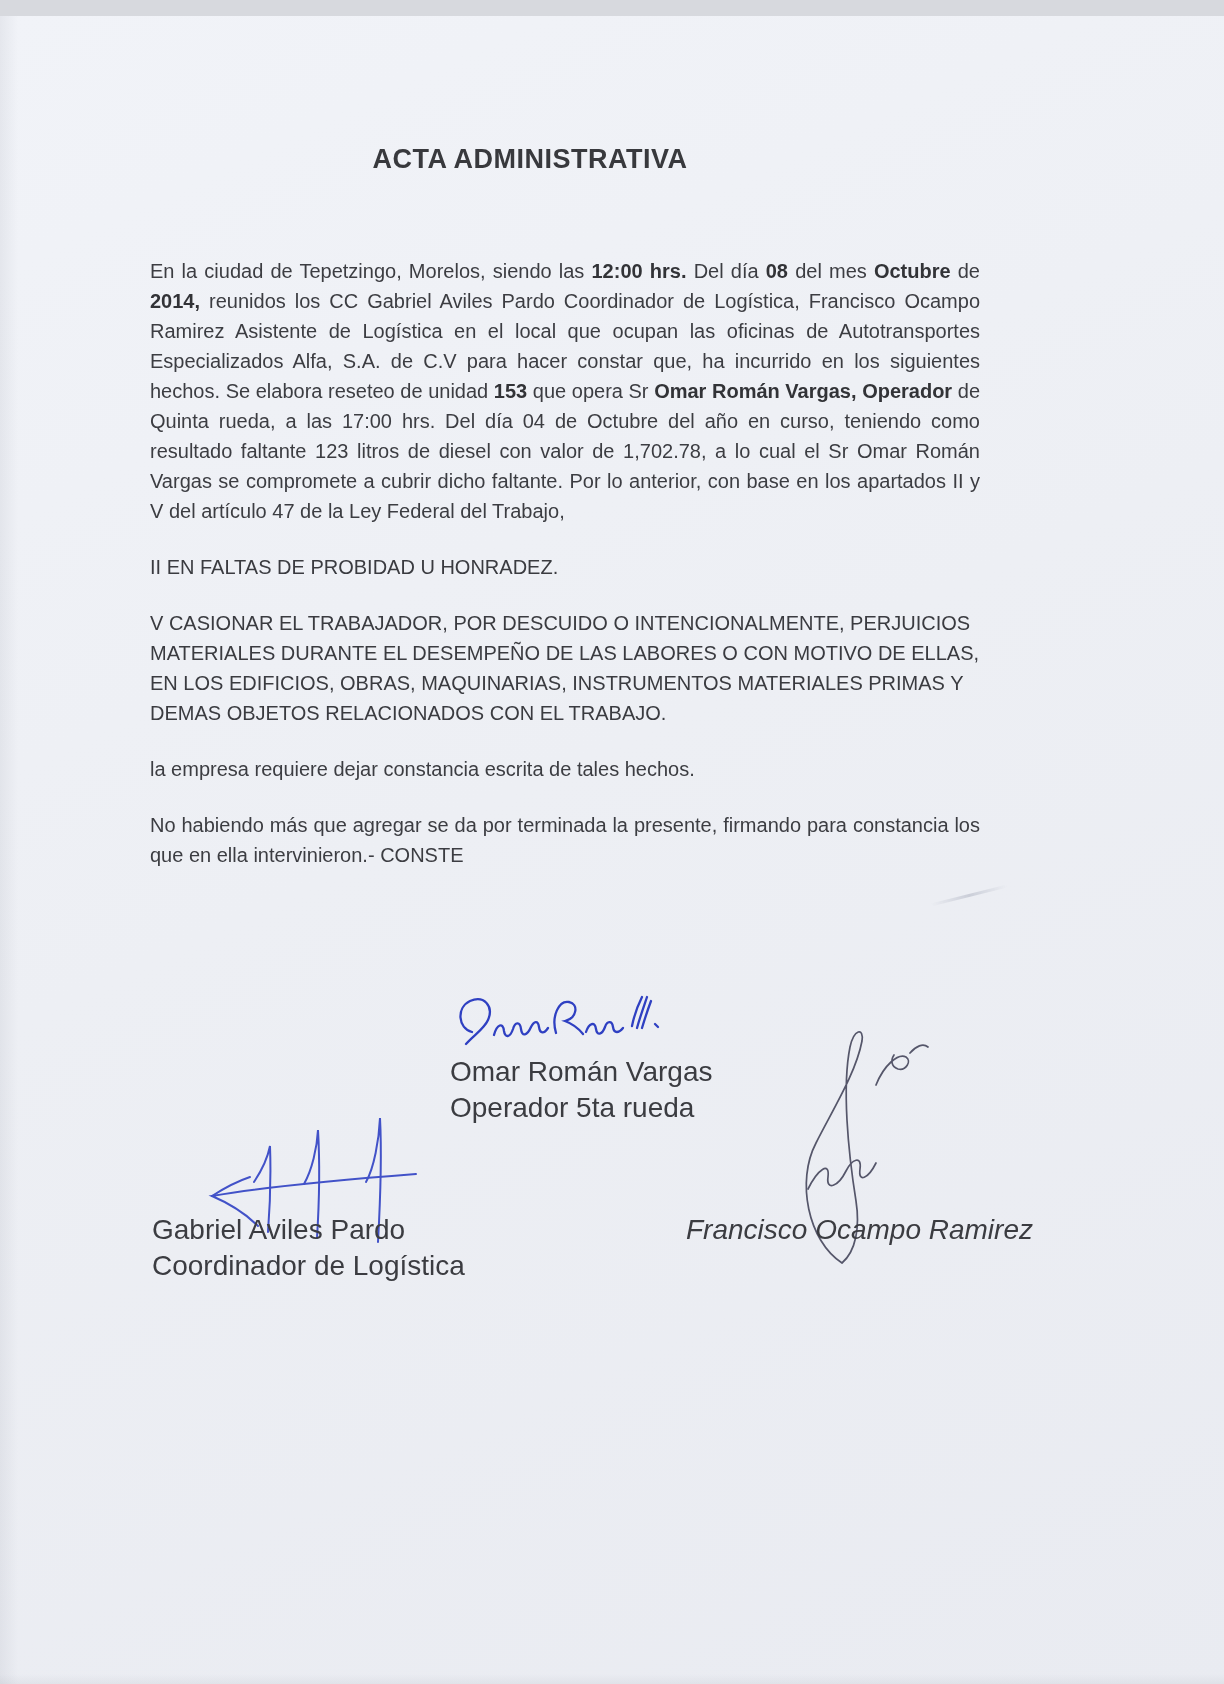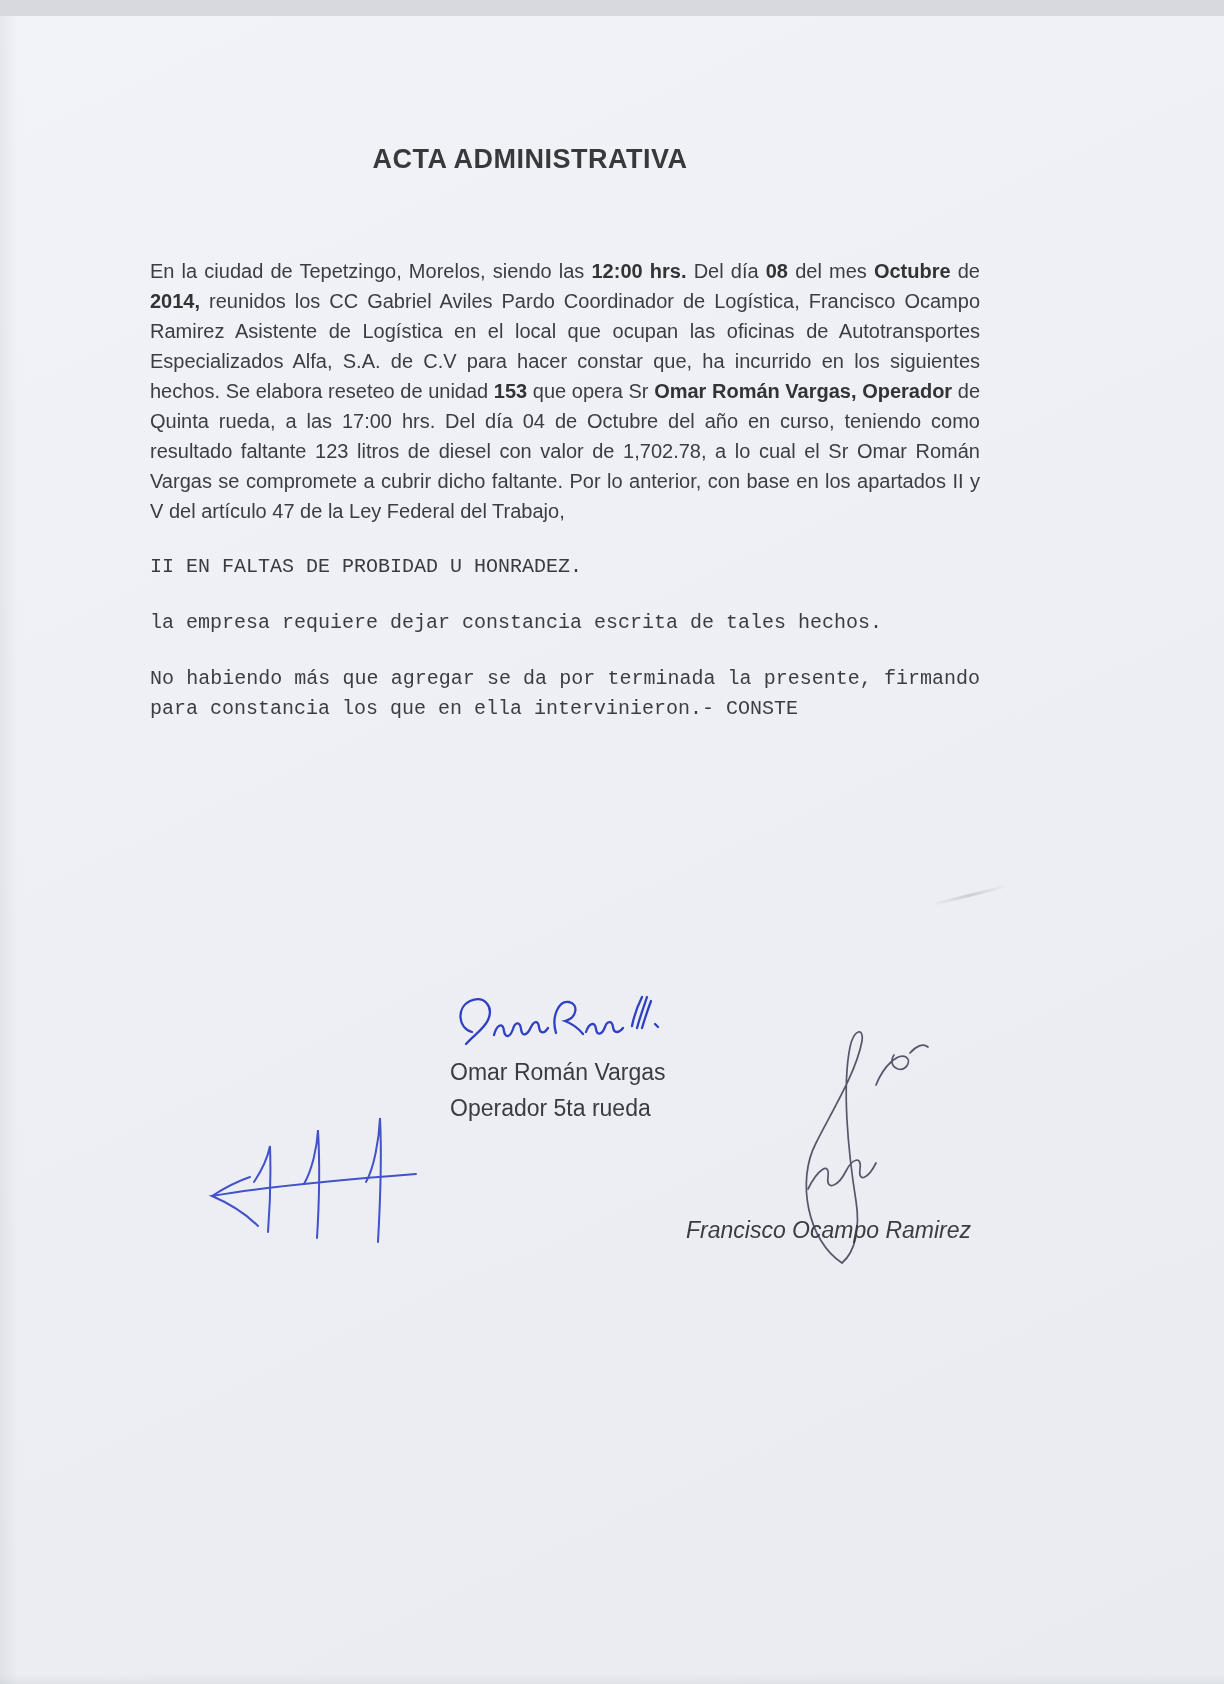--- a/index.html
+++ b/index.html
@@ -32,26 +32,26 @@
     color:#38393d;
   }
   .bodytext{
     position:absolute;left:150px;top:240px;width:830px;
   }
   .para{
     margin:0;
     font-size:20px;line-height:30px;color:#3c3d42;
     text-align:justify;
   }
-  .para + .para{margin-top:26px;font-family:Liberation Mono, monospace;}
+  .para + .para{margin-top:26px;}
   .para.upper{
     font-size:20px;text-align:left;color:#3a3b40;
   }
   .b{font-weight:bold;color:#323337;}
-  .sigblock{position:absolute;font-size:23px;color:#3b3c41;line-height:36px;}
+  .sigblock{position:absolute;font-size:28px;color:#3b3c41;line-height:36px;}
   .sigblock div{white-space:nowrap;}
   .ink{position:absolute;pointer-events:none;}
   .crease{
     position:absolute;left:930px;top:878px;width:78px;height:3px;
     background:linear-gradient(to right,rgba(140,146,165,0),rgba(140,146,165,0.35),rgba(140,146,165,0));
     transform:rotate(-14deg);
     filter:blur(0.6px);
   }
 </style>
 </head>
@@ -60,20 +60,21 @@
 <div class="page">
 
   <div class="title">ACTA ADMINISTRATIVA</div>
 
   <div class="bodytext">
 
     <p class="para"><span>En la ciudad de Tepetzingo, Morelos,  siendo  las </span><span class="b">12:00 hrs.</span><span> Del día  </span><span class="b">08</span><span>  del mes </span><span class="b">Octubre</span><span> de </span><span class="b">2014,</span><span> reunidos los CC Gabriel Aviles Pardo Coordinador de Logística,  Francisco Ocampo Ramirez Asistente de Logística en el local que ocupan las oficinas de Autotransportes Especializados Alfa, S.A. de C.V  para hacer constar que, ha incurrido en los siguientes hechos. Se elabora reseteo de unidad  </span><span class="b">153</span><span>  que opera Sr  </span><span class="b">Omar Román Vargas, Operador</span><span> de Quinta rueda, a las 17:00 hrs. Del día 04  de Octubre  del año en curso,  teniendo como resultado faltante 123 litros de diesel con valor de  1,702.78,  a lo cual el Sr  Omar Román Vargas se compromete a cubrir dicho faltante. Por lo anterior, con base en los apartados II y V del artículo 47 de la Ley Federal del Trabajo,</span></p>
 
     <p class="para upper">II  EN FALTAS DE PROBIDAD U HONRADEZ.</p>
 
+    <p class="para upper">V  CASIONAR EL TRABAJADOR, POR DESCUIDO O INTENCIONALMENTE, PERJUICIOS MATERIALES DURANTE EL DESEMPEÑO DE LAS LABORES O CON MOTIVO DE ELLAS, EN LOS EDIFICIOS, OBRAS, MAQUINARIAS, INSTRUMENTOS MATERIALES PRIMAS Y DEMAS OBJETOS RELACIONADOS CON EL TRABAJO.</p>
 
     <p class="para">la empresa requiere dejar constancia escrita de tales hechos.</p>
 
     <p class="para">No habiendo más que agregar se da por terminada la presente, firmando para constancia los que en ella intervinieron.- CONSTE</p>
 
   </div>
 
   <svg class="ink" style="left:450px;top:972px;" width="225" height="72" viewBox="0 0 225 72" fill="none" stroke="#2f40c2" stroke-width="2.3" stroke-linecap="round">
     <path d="M22 44 C 8 40 6 20 20 13 C 34 7 44 18 38 32 C 34 41 24 47 16 56"></path>
     <path d="M44 47 C 47 36 53 34 54 43 C 55 50 60 50 63 41 C 65 34 70 33 71 41 C 72 49 77 48 81 39 C 84 33 88 32 89 39 C 90 46 94 46 98 40"></path>
@@ -89,20 +90,24 @@
     <div>Operador 5ta  rueda</div>
   </div>
 
   <svg class="ink" style="left:190px;top:1038px;" width="240" height="192" viewBox="0 0 240 192" fill="none" stroke="#4252c8" stroke-width="2" stroke-linecap="round">
     <path d="M226 120 C 160 125 80 132 22 142 C 36 148 54 158 68 172"></path>
     <path d="M22 142 C 36 133 48 127 60 123"></path>
     <path d="M64 128 C 72 116 78 102 80 92 C 81 120 80 152 78 178"></path>
     <path d="M114 130 C 122 116 127 94 128 76 C 130 110 129 152 127 184"></path>
     <path d="M176 128 C 184 114 189 86 190 64 C 192 102 190 152 188 188"></path>
   </svg>
+  <div class="sigblock" style="left:152px;top:1196px;">
+    <div>Gabriel Aviles Pardo</div>
+    <div>Coordinador de Logística</div>
+  </div>
 
   <svg class="ink" style="left:772px;top:995px;" width="170" height="260" viewBox="0 0 170 260" fill="none" stroke="#55566a" stroke-width="1.7" stroke-linecap="round">
     <path d="M70 252 C 36 230 24 170 44 132 C 60 100 84 62 90 30 C 92 16 82 18 78 36 C 70 76 76 140 84 190 C 88 216 84 240 70 252"></path>
     <path d="M36 178 C 46 158 58 150 56 166 C 54 180 66 176 74 160 C 80 148 90 144 88 158 C 86 172 96 168 104 152"></path>
     <path d="M104 74 C 112 54 126 42 134 46 C 140 50 134 60 126 58 C 120 56 118 50 122 44"></path>
     <path d="M138 42 C 144 35 151 32 156 36"></path>
   </svg>
   <div class="sigblock" style="left:686px;top:1196px;font-style:italic;">
     <div>Francisco Ocampo Ramirez</div>
   </div>

